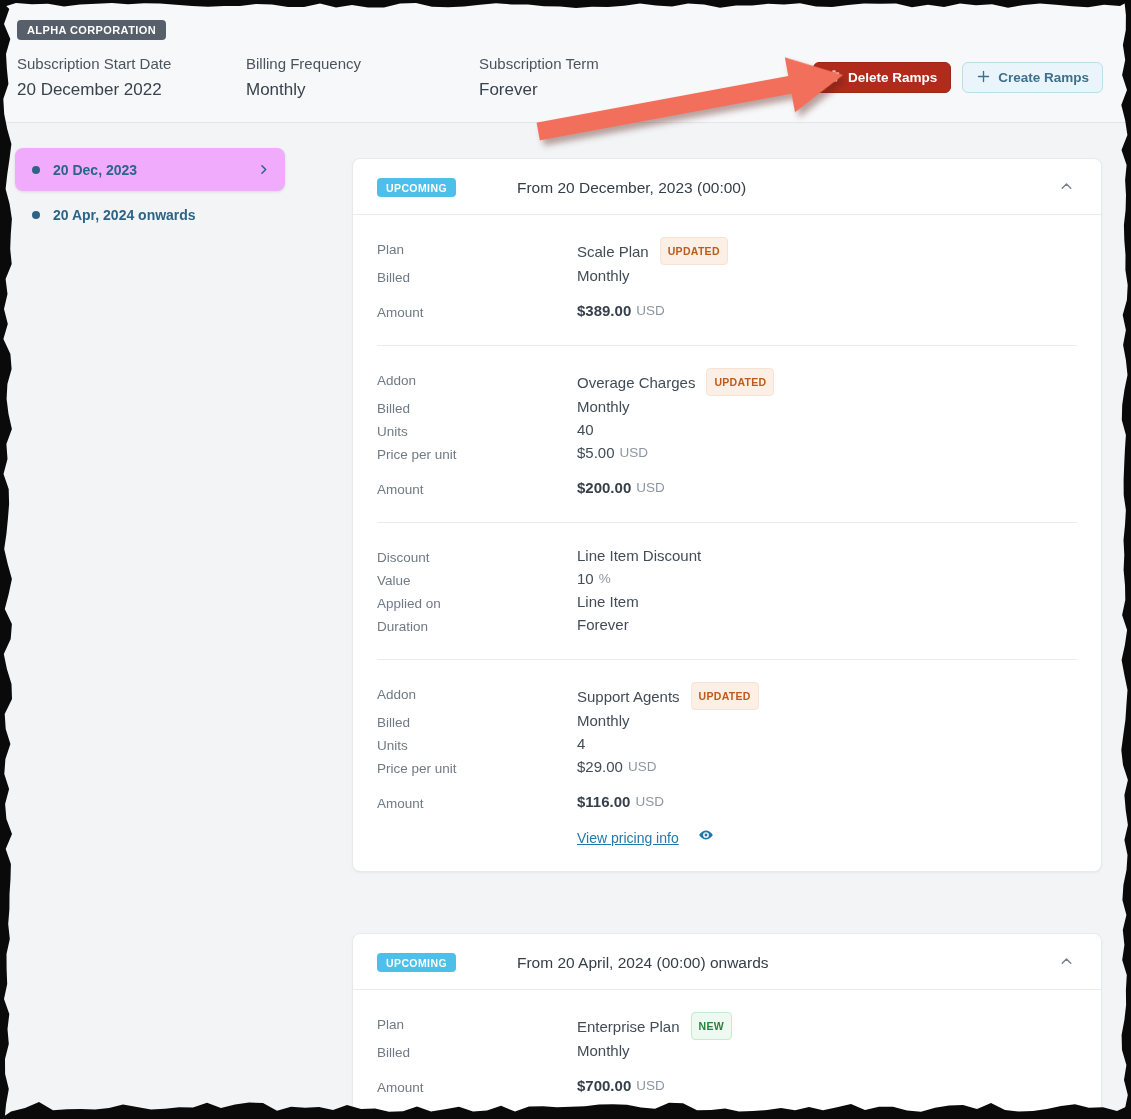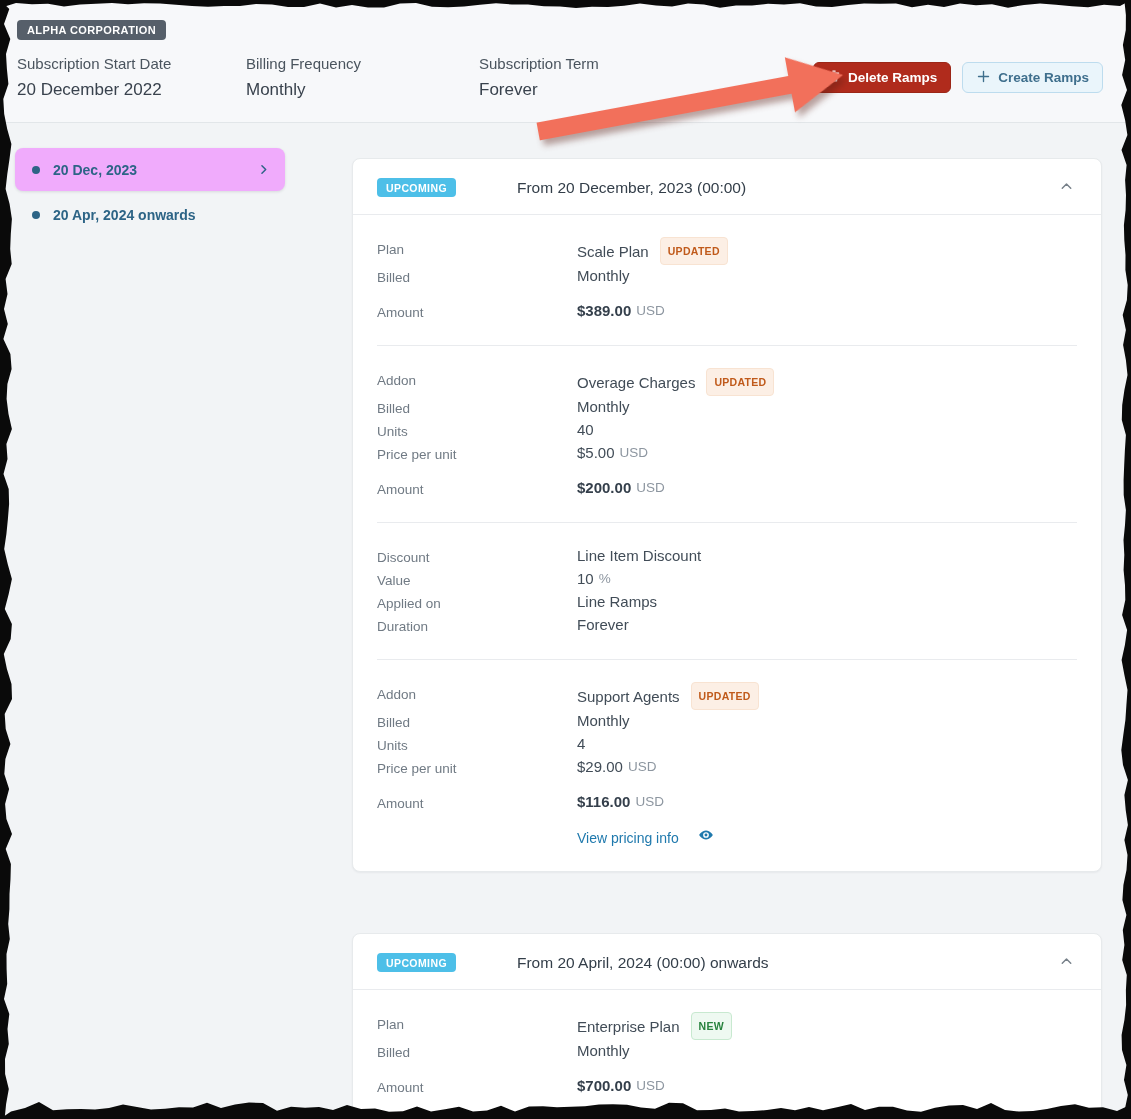--- a/index.html
+++ b/index.html
@@ -65,21 +65,21 @@
   .r-val { display:flex; align-items:center; color:#414c57;text-align:center; }
   .row.amount { margin-top:12px; }
   .row.amount .v { font-weight:700; color:#343f4b; }
   .currency { color:#8d96a0; font-size:13.5px; margin-left:5px; }
   .chip { margin-left:11px; font-size:10.5px; font-weight:bold; letter-spacing:.3px;
           padding:2.5px 7px; border-radius:4px; }
   .chip-updated { background:#fcefe5; color:#c05a1b; border:1px solid #f8e3d2; }
   .chip-new { background:#eef9f1; color:#27823d; border:1px solid #c8e9d0; }
   .link-row { margin-top:13px; }
   .pricing-link { display:inline-flex; align-items:center; gap:19px; color:#1f79ad;
-                  font-size:14px; font-weight:500; cursor:pointer; }
+                  font-size:14px; font-weight:500; text-decoration:underline; cursor:pointer; }
   
   #torn { position:absolute; inset:0; z-index:50; pointer-events:none; }
 </style>
 </head>
 <body>
 
 <div class="topbar">
   <div class="company-badge">ALPHA CORPORATION</div>
   <div class="fields" id="fields">
       <div class="field">
@@ -211,21 +211,21 @@
         <div class="row">
           <div class="r-label">Value</div>
           <div class="r-val">
             <span class="v">10</span>
             <span class="currency">%</span>
           </div>
         </div>
         <div class="row">
           <div class="r-label">Applied on</div>
           <div class="r-val">
-            <span class="v">Line Ramps</span>
+            <span class="v">Line Item</span>
           </div>
         </div>
         <div class="row">
           <div class="r-label">Duration</div>
           <div class="r-val">
             <span class="v">Forever</span>
           </div>
         </div>
       </div>
       <div class="section">

